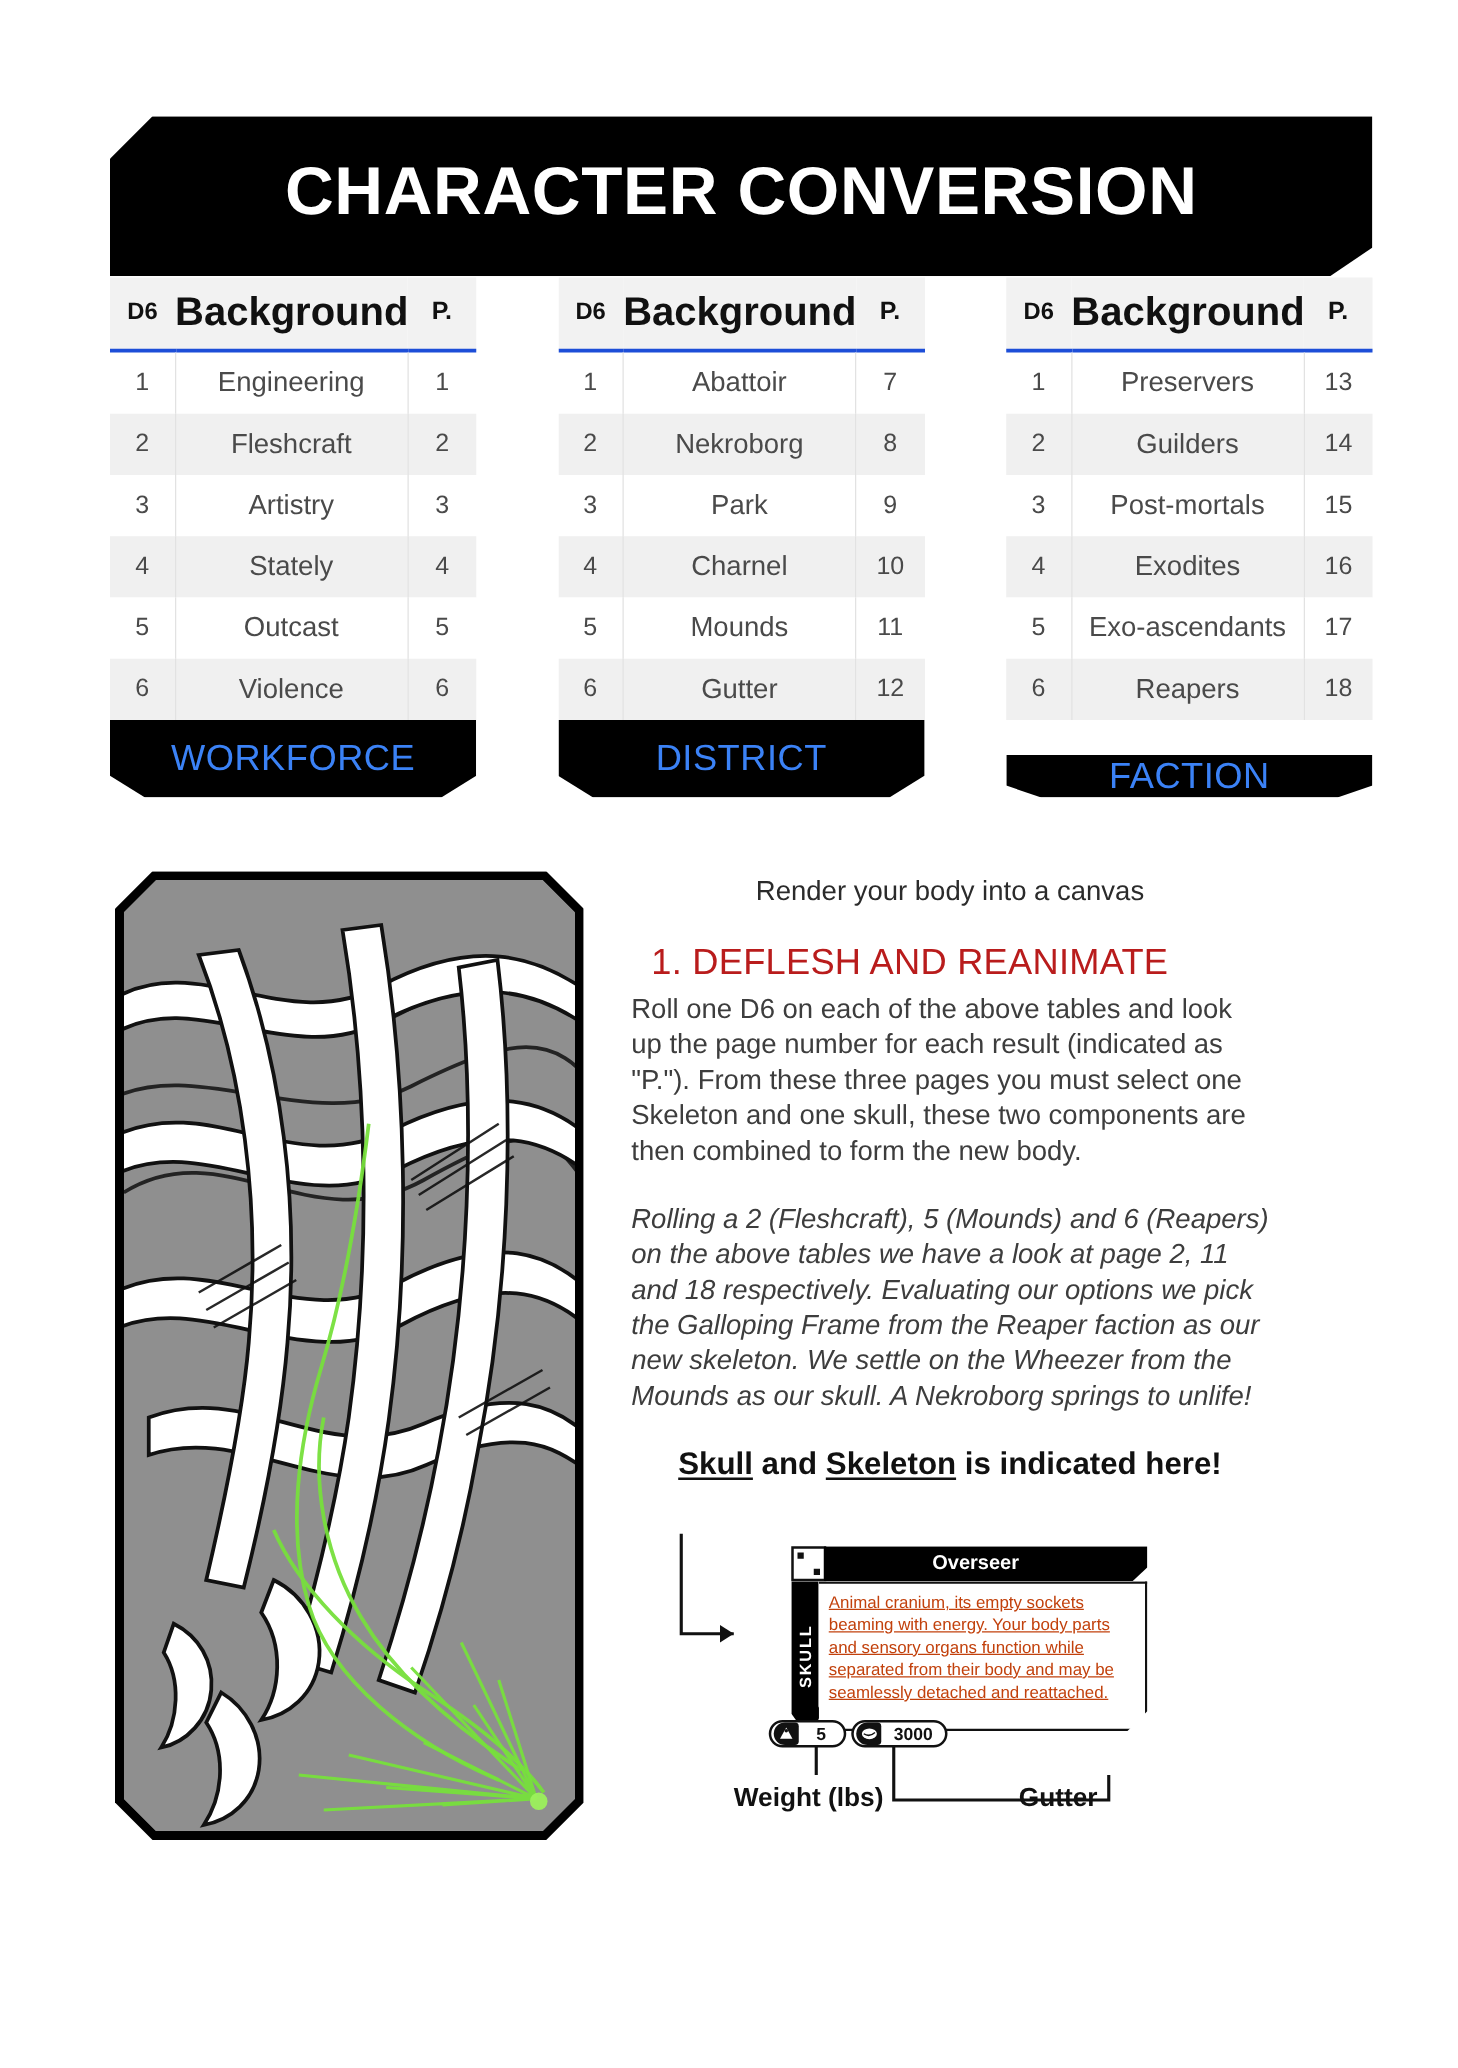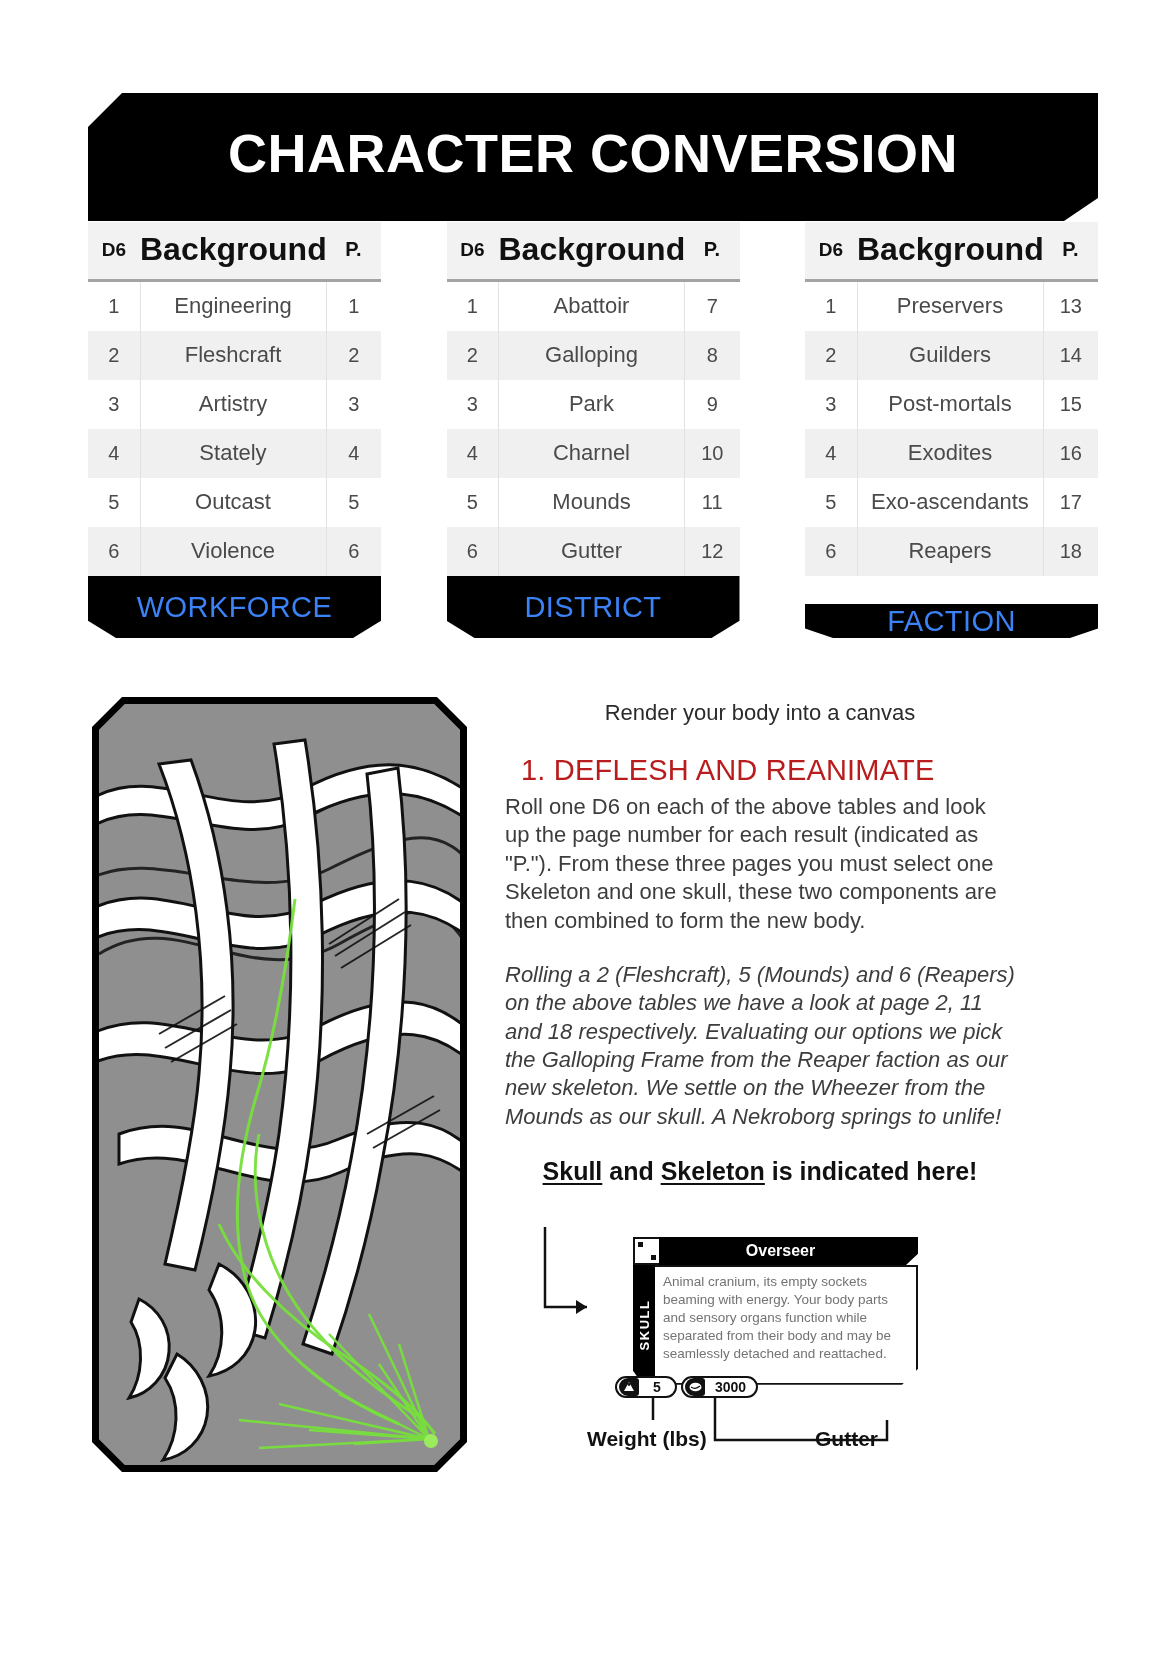--- a/index.html
+++ b/index.html
@@ -23,21 +23,21 @@
   }
 
   
   .tables-row{position:absolute;left:88px;top:222px;width:1010px;height:416px;
     display:flex;justify-content:space-between;}
   .tcol{width:293px;display:flex;flex-direction:column;}
 
   table.dt{border-collapse:collapse;width:100%;table-layout:fixed;background:#fff;}
   table.dt th{
     background:#f2f2f2;font-size:25px;font-weight:700;color:#111;
-    padding:9px 0 11px;border-bottom:3px solid #a3a3a3;
+    padding:9px 0 11px;border-bottom:3px solid #1d4ed8;
   }
   table.dt th.c-d6{width:52px;font-size:19px;font-weight:700;}
   table.dt th.c-p{width:55px;font-size:20px;font-weight:700;}
   table.dt th.c-bg{font-size:32px;}
   table.dt td{
     font-size:21px;color:#4a4a4a;text-align:center;padding:11px 0 12px;
     border-right:1px solid #e2e2e2;
   }
   table.dt td:last-child{border-right:none;}
   table.dt td.small{font-size:20px;}
@@ -130,23 +130,24 @@
     clip-path:polygon(0 0,100% 0,100% 100%,10px 100%,0 calc(100% - 14px));
   }
   .card-spine span{
     position:absolute;left:50%;top:50%;
     transform:translate(-50%,-50%) rotate(-90deg);
     color:#fff;font-size:13px;font-weight:700;letter-spacing:1.5px;white-space:nowrap;
   }
   .card-text{
     flex:1;border:2px solid #111;border-left:none;background:#fff;
     padding:6px 8px 20px 8px;box-sizing:border-box;
-    font-size:13.5px;line-height:1.33;color:#737373;
+    font-size:13.5px;line-height:1.33;color:#c2410c;
     -webkit-clip-path:polygon(0 0,100% 0,100% calc(100% - 16px),calc(100% - 16px) 100%,0 100%);
     clip-path:polygon(0 0,100% 0,100% calc(100% - 16px),calc(100% - 16px) 100%,0 100%);
+    text-decoration:underline;
   }
 
   .stats{
     position:absolute;left:18px;bottom:-13px;display:flex;gap:4px;align-items:center;
   }
   .stat{
     display:flex;align-items:center;background:#fff;border:2px solid #111;
     border-radius:11px;height:22px;padding:0 2px 0 0;box-sizing:border-box;
   }
   .stat .ico{
@@ -231,21 +232,21 @@
         </tr>
       </thead>
       <tbody>
         <tr>
           <td class="small">1</td>
           <td class="bgname">Abattoir</td>
           <td class="small">7</td>
         </tr>
         <tr>
           <td class="small">2</td>
-          <td class="bgname">Galloping</td>
+          <td class="bgname">Nekroborg</td>
           <td class="small">8</td>
         </tr>
         <tr>
           <td class="small">3</td>
           <td class="bgname">Park</td>
           <td class="small">9</td>
         </tr>
         <tr>
           <td class="small">4</td>
           <td class="bgname">Charnel</td>

